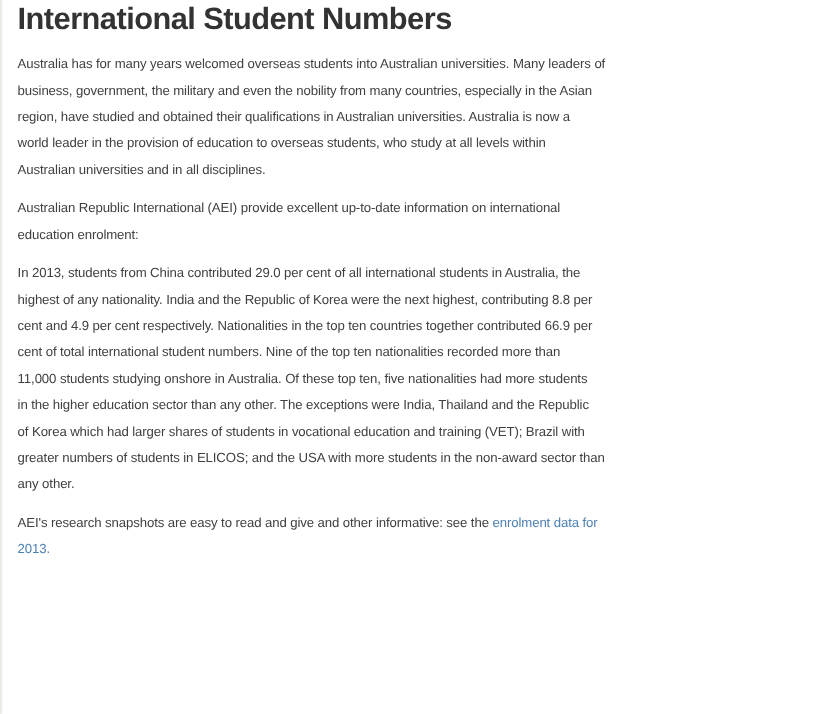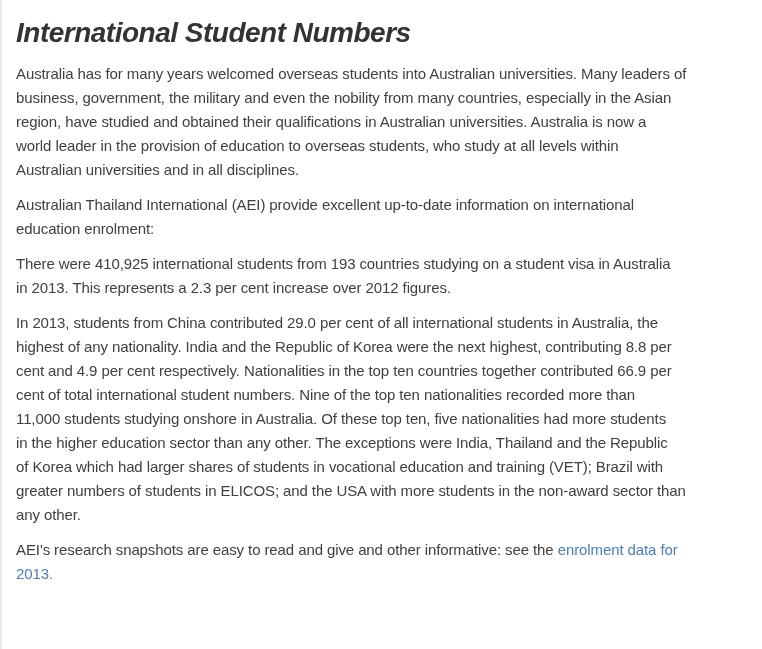--- a/index.html
+++ b/index.html
@@ -23,31 +23,30 @@
   }
   .page {
     width: 762px;
     height: 649px;
     padding: 1px 8px 0 14px;
     border-left: 2px solid var(--left-edge);
     background: var(--background);
     overflow: hidden;
   }
   h1.doc-title {
-    margin: 16px 0 13px 0;
+    margin: 0 0 13px 0;
     font-size: 28px;
     line-height: 32px;
     font-weight: bold;
     letter-spacing: -0.5px;
     color: var(--heading);
-    font-style: italic;
   }
   p.doc-paragraph {
     margin: 0 0 11px 0;
-    font-size: 15px;
+    font-size: 12px;
     line-height: 24px;
     letter-spacing: -0.1px;
     color: var(--body);
     white-space: pre-line;
   }
   p.doc-paragraph:last-child { margin-bottom: 0; }
   a.doc-link {
     color: var(--link);
     text-decoration: none;
     cursor: pointer;
@@ -59,25 +58,23 @@
 
 <div class="page">
   <h1 class="doc-title">International Student Numbers</h1>
 
   <p class="doc-paragraph">Australia has for many years welcomed overseas students into Australian universities. Many leaders of
 business, government, the military and even the nobility from many countries, especially in the Asian
 region, have studied and obtained their qualifications in Australian universities. Australia is now a
 world leader in the provision of education to overseas students, who study at all levels within
 Australian universities and in all disciplines.</p>
 
-  <p class="doc-paragraph">Australian Thailand International (AEI) provide excellent up-to-date information on international
+  <p class="doc-paragraph">Australian Republic International (AEI) provide excellent up-to-date information on international
 education enrolment:</p>
 
-  <p class="doc-paragraph">There were 410,925 international students from 193 countries studying on a student visa in Australia
-in 2013. This represents a 2.3 per cent increase over 2012 figures.</p>
 
   <p class="doc-paragraph">In 2013, students from China contributed 29.0 per cent of all international students in Australia, the
 highest of any nationality. India and the Republic of Korea were the next highest, contributing 8.8 per
 cent and 4.9 per cent respectively. Nationalities in the top ten countries together contributed 66.9 per
 cent of total international student numbers. Nine of the top ten nationalities recorded more than
 11,000 students studying onshore in Australia. Of these top ten, five nationalities had more students
 in the higher education sector than any other. The exceptions were India, Thailand and the Republic
 of Korea which had larger shares of students in vocational education and training (VET); Brazil with
 greater numbers of students in ELICOS; and the USA with more students in the non-award sector than
 any other.</p>

